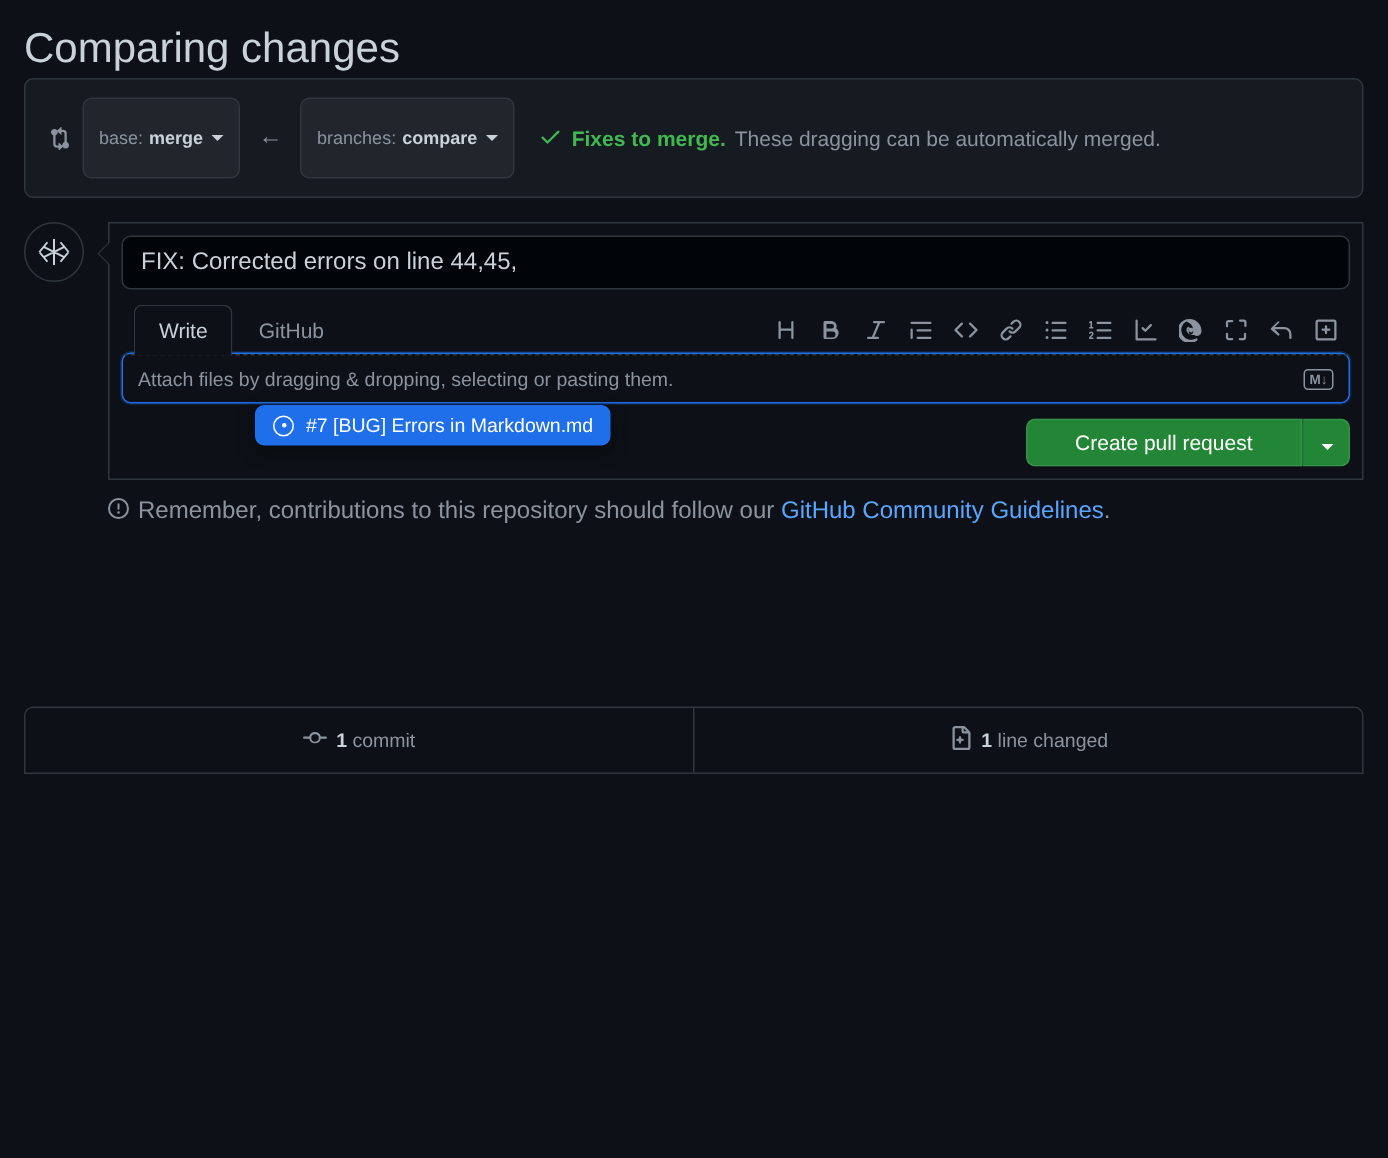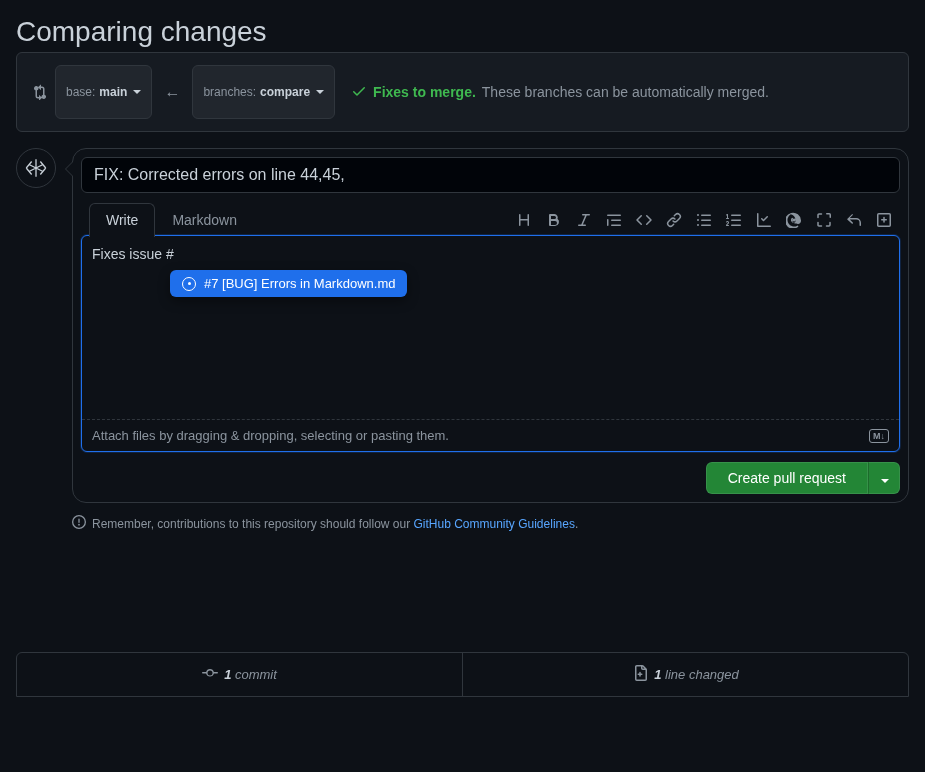--- a/index.html
+++ b/index.html
@@ -60,21 +60,21 @@
     width: 40px; height: 40px; border-radius: 50%;
     background: #0d1117; border: 1px solid #30363d;
     display: flex; align-items: center; justify-content: center;
     flex-shrink: 0;
   }
   .avatar svg { width: 26px; height: 26px; }
   .pr-panel {
     flex: 1;
     background: #0d1117;
     border: 1px solid #30363d;
-    border-radius: 14px;
+    border-radius: 0;
     padding: 8px;
     position: relative;
   }
   .pr-panel::before {
     content: '';
     position: absolute;
     left: -8px; top: 12px;
     border: 8px solid transparent;
     border-right-color: #30363d;
     border-left: none;
@@ -173,106 +173,105 @@
     font-size: 9px; font-weight: 700;
     border: 1px solid #8b949e; border-radius: 3px;
     padding: 1px 3px; color:#8b949e;
   }
   .actions { display: flex; justify-content: flex-end; margin-top: 10px; gap:0; }
   .btn-primary {
     background: #238636;
     color: #fff;
     border: 1px solid rgba(240,246,252,.1);
     border-radius: 6px 0 0 6px;
-    padding: 7px 21px;
+    padding: 7px 32px;
     font-size: 14px;
     font-weight: 500;
     cursor: pointer;
   }
   .btn-primary-dd {
     background: #238636;
     color: #fff;
     border: 1px solid rgba(240,246,252,.1);
     border-left: 1px solid rgba(0,0,0,.2);
     border-radius: 0 6px 6px 0;
     padding: 7px 10px;
     cursor: pointer;
   }
   .footer-note {
     margin: 12px 0 0 56px;
     color: #8b949e;
-    font-size: 12px;
-    display: flex; align-items: center; gap: 6px;
+    font-size: 16px;
+    display: flex; gap: 6px;
   }
   .footer-note a { color: #58a6ff; text-decoration: none; }
   .stats-bar {
     margin-top: 120px;
     border: 1px solid #30363d;
     border-radius: 6px 6px 0 0;
     display: flex;
   }
   .stats-cell {
     flex: 1;
     text-align: center;
     padding: 12px;
     color: #8b949e;
     display: flex; align-items:center; justify-content:center; gap:6px;
     font-size: 13px;
-    font-style: italic;
   }
   .stats-cell:first-child { border-right: 1px solid #30363d; }
   .stats-cell b { color: #c9d1d9; }
   .caret-down { display:inline-block; width:0;height:0;border-left:4px solid transparent;border-right:4px solid transparent;border-top:4px solid currentColor; margin-left:2px;}
 </style>
 </head>
 <body>
 
 <div class="page">
   <h1 class="heading">Comparing changes</h1>
 
   <div class="compare-bar">
     <span class="compare-icon">
       <svg width="16" height="16" viewBox="0 0 16 16" fill="currentColor">
           <path d="M9.573.677L7.177 3.073a.25.25 0 000 .354l2.396 2.396A.25.25 0 0010 5.646V4h1a1 1 0 011 1v5.628a2.251 2.251 0 101.5 0V5A2.5 2.5 0 0011 2.5h-1V.854a.25.25 0 00-.427-.177zM6 12V6.372a2.25 2.25 0 10-1.5 0V12A2.5 2.5 0 007 14.5h1v1.646a.25.25 0 00.427.177l2.396-2.396a.25.25 0 000-.354l-2.396-2.396A.25.25 0 008 11.354V13H7a1 1 0 01-1-1z"></path>
         </svg>
     </span>
     <button class="branch-btn">
       <span class="label">base:</span>
-      <span class="val">main</span>
+      <span class="val">merge</span>
       <span class="caret-down"></span>
     </button>
     <span class="arrow">←</span>
     <button class="branch-btn">
       <span class="label">branches:</span>
       <span class="val">compare</span>
       <span class="caret-down"></span>
     </button>
     <div class="merge-status">
       <span class="check-icon">
         <svg width="16" height="16" viewBox="0 0 16 16" fill="currentColor">
             <path d="M13.78 4.22a.75.75 0 010 1.06l-7.25 7.25a.75.75 0 01-1.06 0L2.22 9.28a.75.75 0 011.06-1.06L6 10.94l6.72-6.72a.75.75 0 011.06 0z"></path>
           </svg>
       </span>
       <span class="merge-ok">Fixes to merge.</span>
-      <span class="merge-desc">These branches can be automatically merged.</span>
+      <span class="merge-desc">These dragging can be automatically merged.</span>
     </div>
   </div>
 
   <div class="pr-panel-row">
     <div class="avatar">
       <svg viewBox="0 0 24 24" fill="none" stroke="#c9d1d9" stroke-width="1.2">
           <path d="M3 12 L8 6 M3 12 L8 18 M21 12 L16 6 M21 12 L16 18 M6 9 L18 15 M6 15 L18 9 M12 4 L12 20"></path>
         </svg>
     </div>
     <div class="pr-panel">
       <input class="title-input" value="FIX: Corrected errors on line 44,45," style="">
       <div class="tab-row">
         <div class="tabs">
           <div class="tab active">Write</div>
-          <div class="tab">Markdown</div>
+          <div class="tab">GitHub</div>
         </div>
         <div class="toolbar">
           <span class="tbtn">
               <svg width="16" height="16" viewBox="0 0 16 16" fill="currentColor">
                 <path d="M3.75 2a.75.75 0 01.75.75V7h7V2.75a.75.75 0 011.5 0v10.5a.75.75 0 01-1.5 0V8.5h-7v4.75a.75.75 0 01-1.5 0V2.75A.75.75 0 013.75 2z"></path>
               </svg>
             </span>
           <span class="tbtn">
               <svg width="16" height="16" viewBox="0 0 16 16" fill="currentColor">
                 <path d="M4 2a1 1 0 00-1 1v10a1 1 0 001 1h5a4 4 0 002.5-7.13A3.5 3.5 0 008.5 2H4zm1 5V4h3.5a1.5 1.5 0 010 3H5zm0 2h4a2 2 0 010 4H5V9z"></path>
@@ -329,21 +328,20 @@
               </svg>
             </span>
           <span class="tbtn">
               <svg width="16" height="16" viewBox="0 0 16 16" fill="currentColor">
                 <path d="M2.75 1A1.75 1.75 0 001 2.75v10.5c0 .966.784 1.75 1.75 1.75h10.5A1.75 1.75 0 0015 13.25V2.75A1.75 1.75 0 0013.25 1H2.75zM2.5 2.75a.25.25 0 01.25-.25h10.5a.25.25 0 01.25.25v10.5a.25.25 0 01-.25.25H2.75a.25.25 0 01-.25-.25V2.75zM8 4.75a.75.75 0 01.75.75v1.5h1.5a.75.75 0 010 1.5h-1.5v1.5a.75.75 0 01-1.5 0v-1.5h-1.5a.75.75 0 010-1.5h1.5v-1.5A.75.75 0 018 4.75z"></path>
               </svg>
             </span>
         </div>
       </div>
       <div class="body-wrap">
-        <textarea class="body-textarea" style="">Fixes issue #</textarea>
         <div class="autocomplete">
           <span class="autocomplete-icon"></span>
           <span>#7 [BUG] Errors in Markdown.md</span>
         </div>
         <div class="attach-row">
           <span>Attach files by dragging &amp; dropping, selecting or pasting them.</span>
           <span class="md-badge">M↓</span>
         </div>
       </div>
       <div class="actions">

